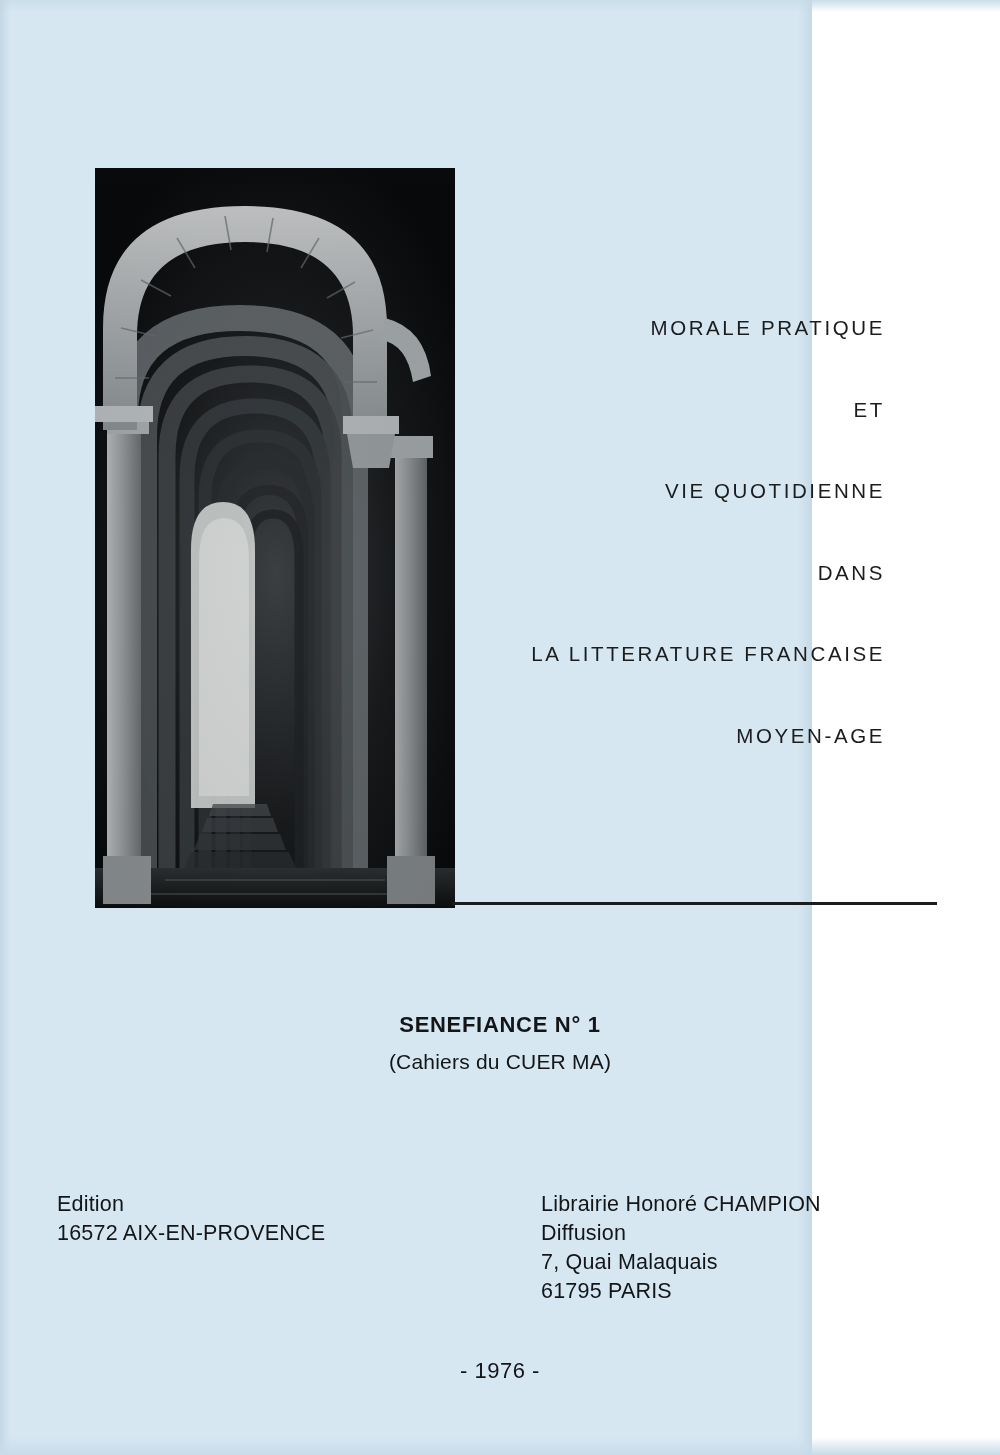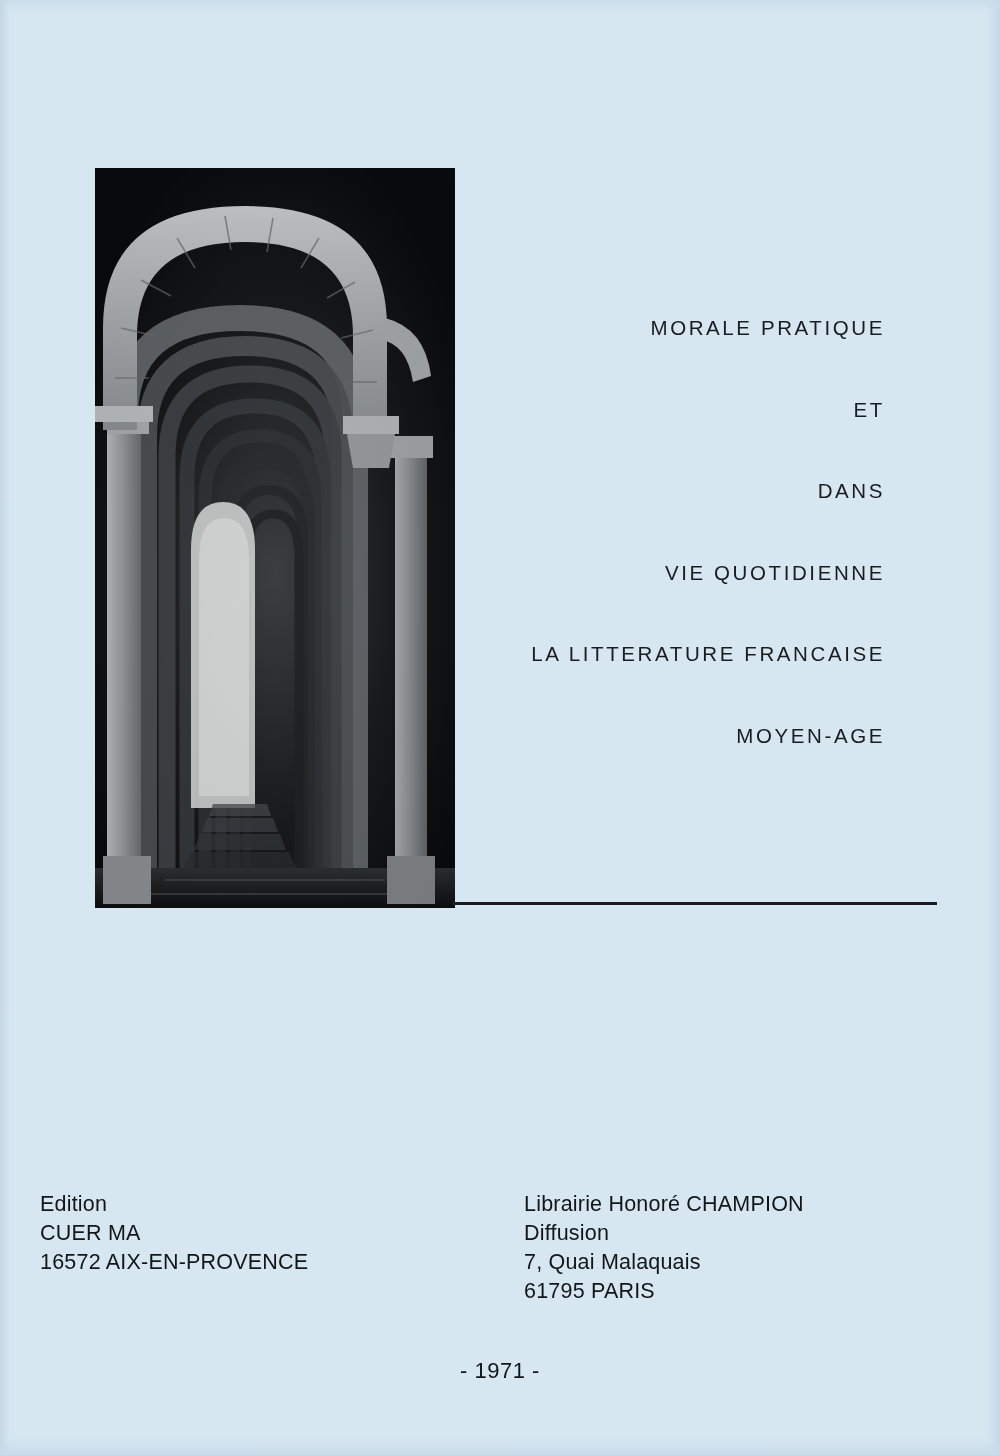--- a/index.html
+++ b/index.html
@@ -11,21 +11,21 @@
     width: 1000px;
     height: 1455px;
     font-family: "Liberation Sans", sans-serif;
     position: relative;
     overflow: hidden;
   }
 
   .page {
     position: absolute;
     left: 0; top: 0;
-    width: 1000px;
+    width: 812px;
     height: 1455px;
     background: #d6e7f2;
   }
 
   
   .scan-edge-left {
     position: absolute;
     left: 0; top: 0;
     width: 10px; height: 1455px;
     background: linear-gradient(to right, #c3d7e4, rgba(214,231,242,0));
@@ -116,20 +116,21 @@
 
   
   .imprint {
     position: absolute;
     top: 1190px;
     font-size: 21.5px;
     line-height: 29px;
     color: #141517;
     letter-spacing: 0.2px;
     white-space: nowrap;
+    margin-left: 17px;
   }
   .imprint-left { left: 40px; }
   .imprint-right { left: 524px; }
   .imprint .row { display: block; }
 
   
   .year {
     position: absolute;
     left: 0;
     top: 1358px;
@@ -237,37 +238,40 @@
       <path d="M290 150 Q330 160 336 208 L318 214 Q312 176 286 172 Z" fill="#b9bec0"></path>
 
       <rect x="0" y="0" width="360" height="740" fill="url(#depth)" opacity="0.18"></rect>
       <rect x="0" y="0" width="360" height="16" fill="#0a0b0c" opacity="0.5"></rect>
     </svg>
   </div>
 
   <div class="title-block">
     <div class="title-line">MORALE PRATIQUE</div>
     <div class="title-line">ET</div>
+    <div class="title-line">VIE  QUOTIDIENNE</div>
     <div class="title-line">DANS</div>
-    <div class="title-line">VIE  QUOTIDIENNE</div>
     <div class="title-line">LA  LITTERATURE  FRANCAISE</div>
     <div class="title-line">MOYEN-AGE</div>
   </div>
 
   <div class="rule"></div>
 
+  <div class="series">
+    <div class="series-title">SENEFIANCE N° 1</div>
+    <div class="series-sub">(Cahiers du CUER MA)</div>
+  </div>
 
   <div class="imprint imprint-left">
     <span class="row">Edition</span>
-    <span class="row">CUER MA</span>
     <span class="row">16572 AIX-EN-PROVENCE</span>
   </div>
 
   <div class="imprint imprint-right">
     <span class="row">Librairie Honoré CHAMPION</span>
     <span class="row">Diffusion</span>
     <span class="row">7, Quai Malaquais</span>
     <span class="row">61795 PARIS</span>
   </div>
 
-  <div class="year">- 1971 -</div>
+  <div class="year">- 1976 -</div>
 
 </div>
 
 </body></html>

